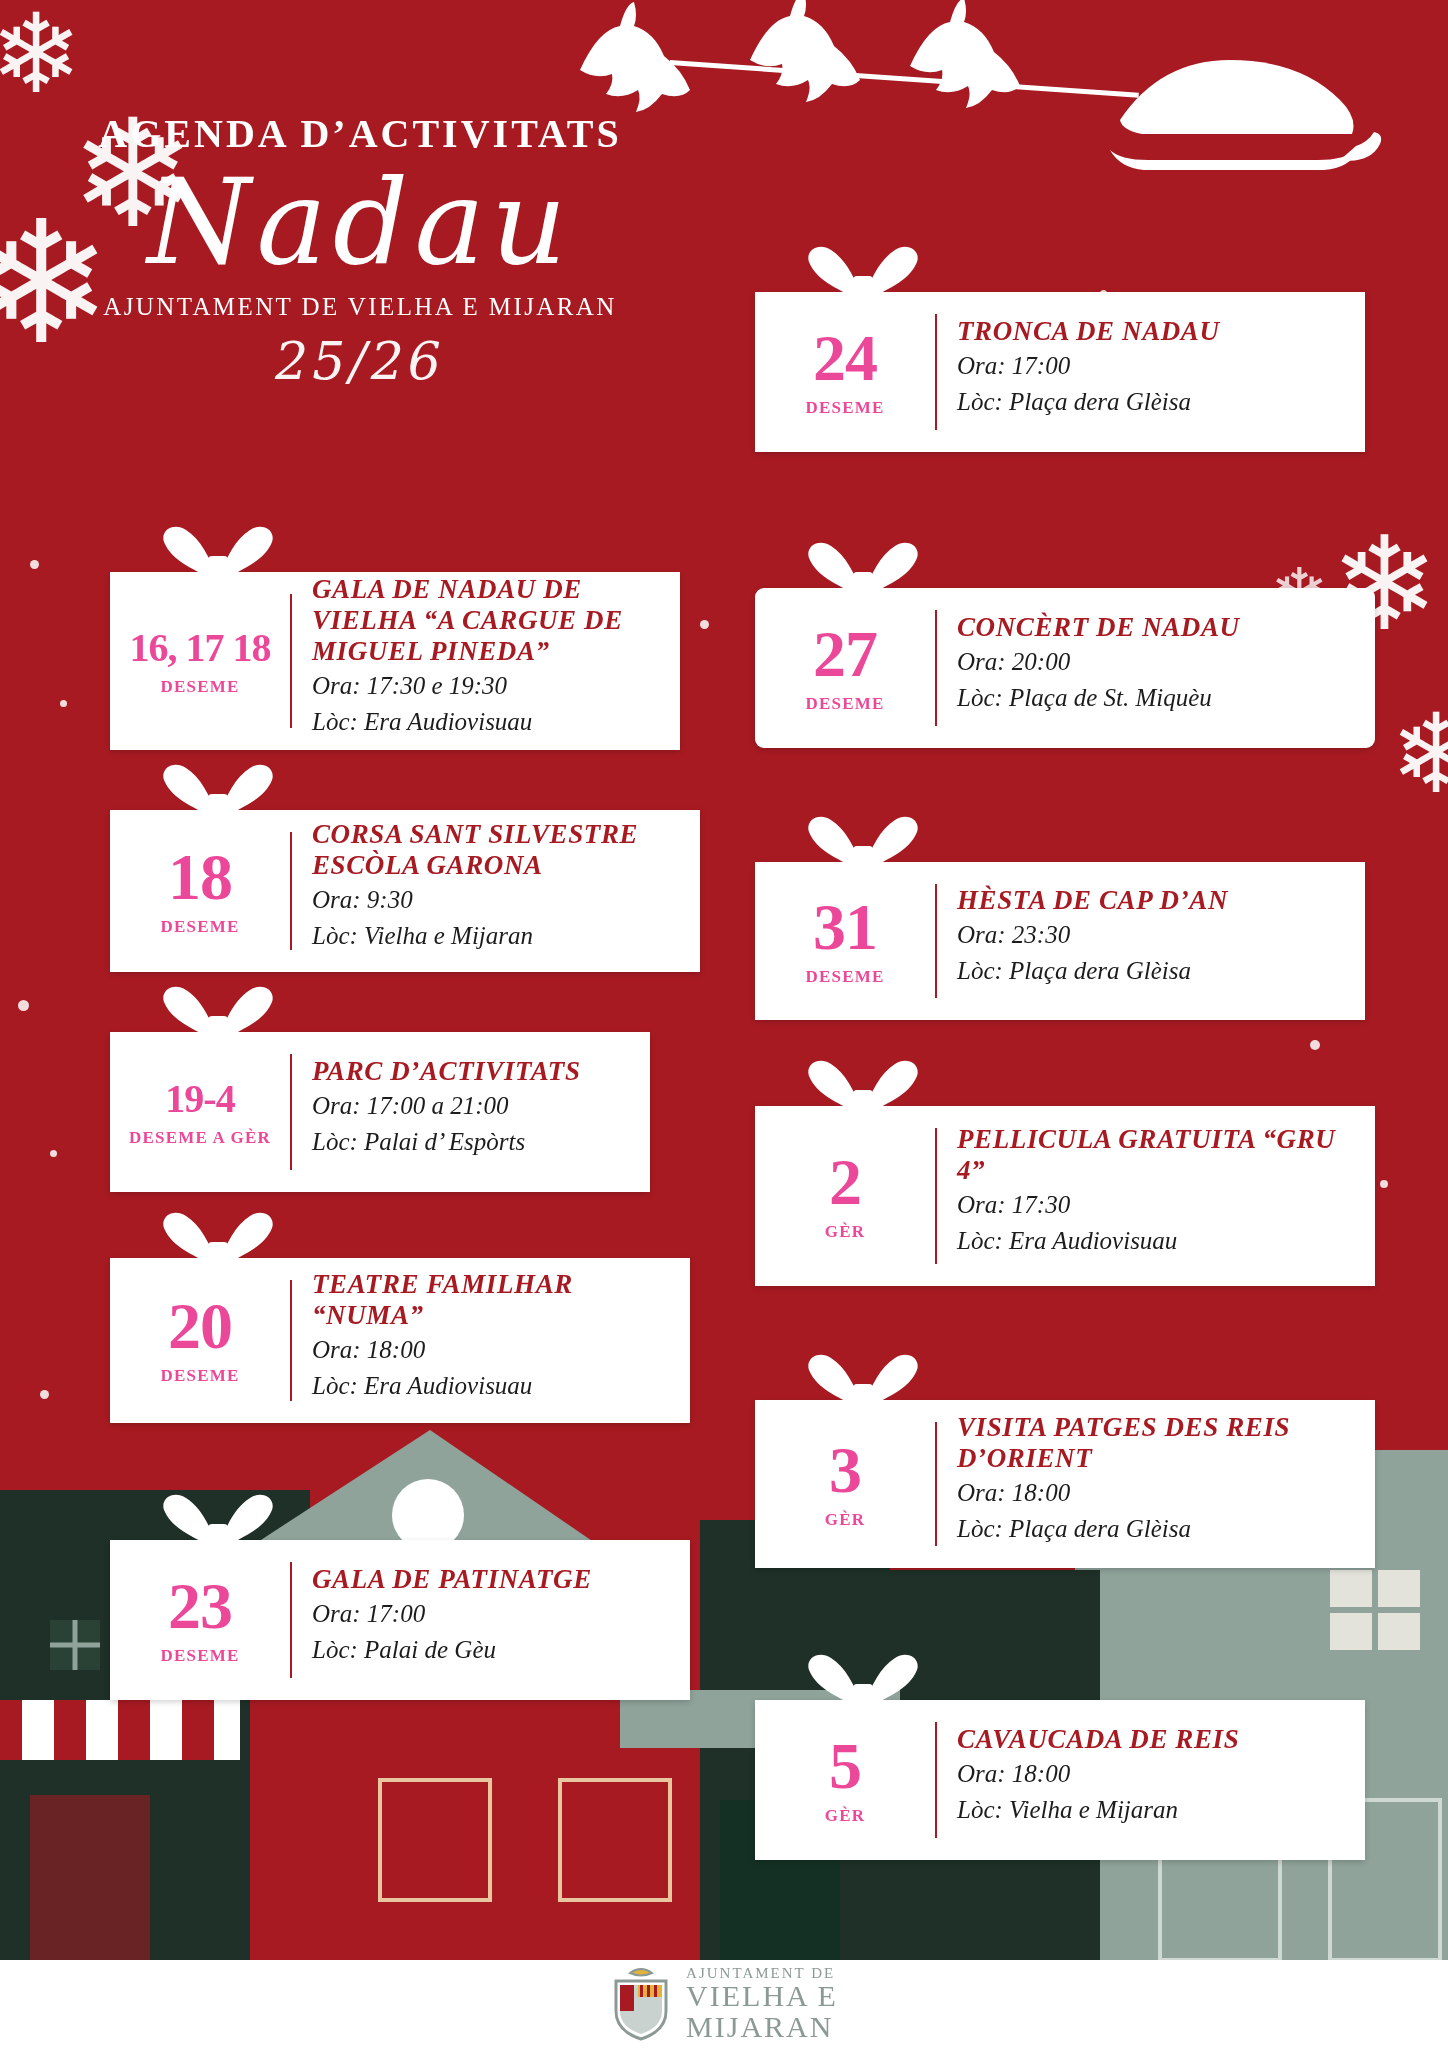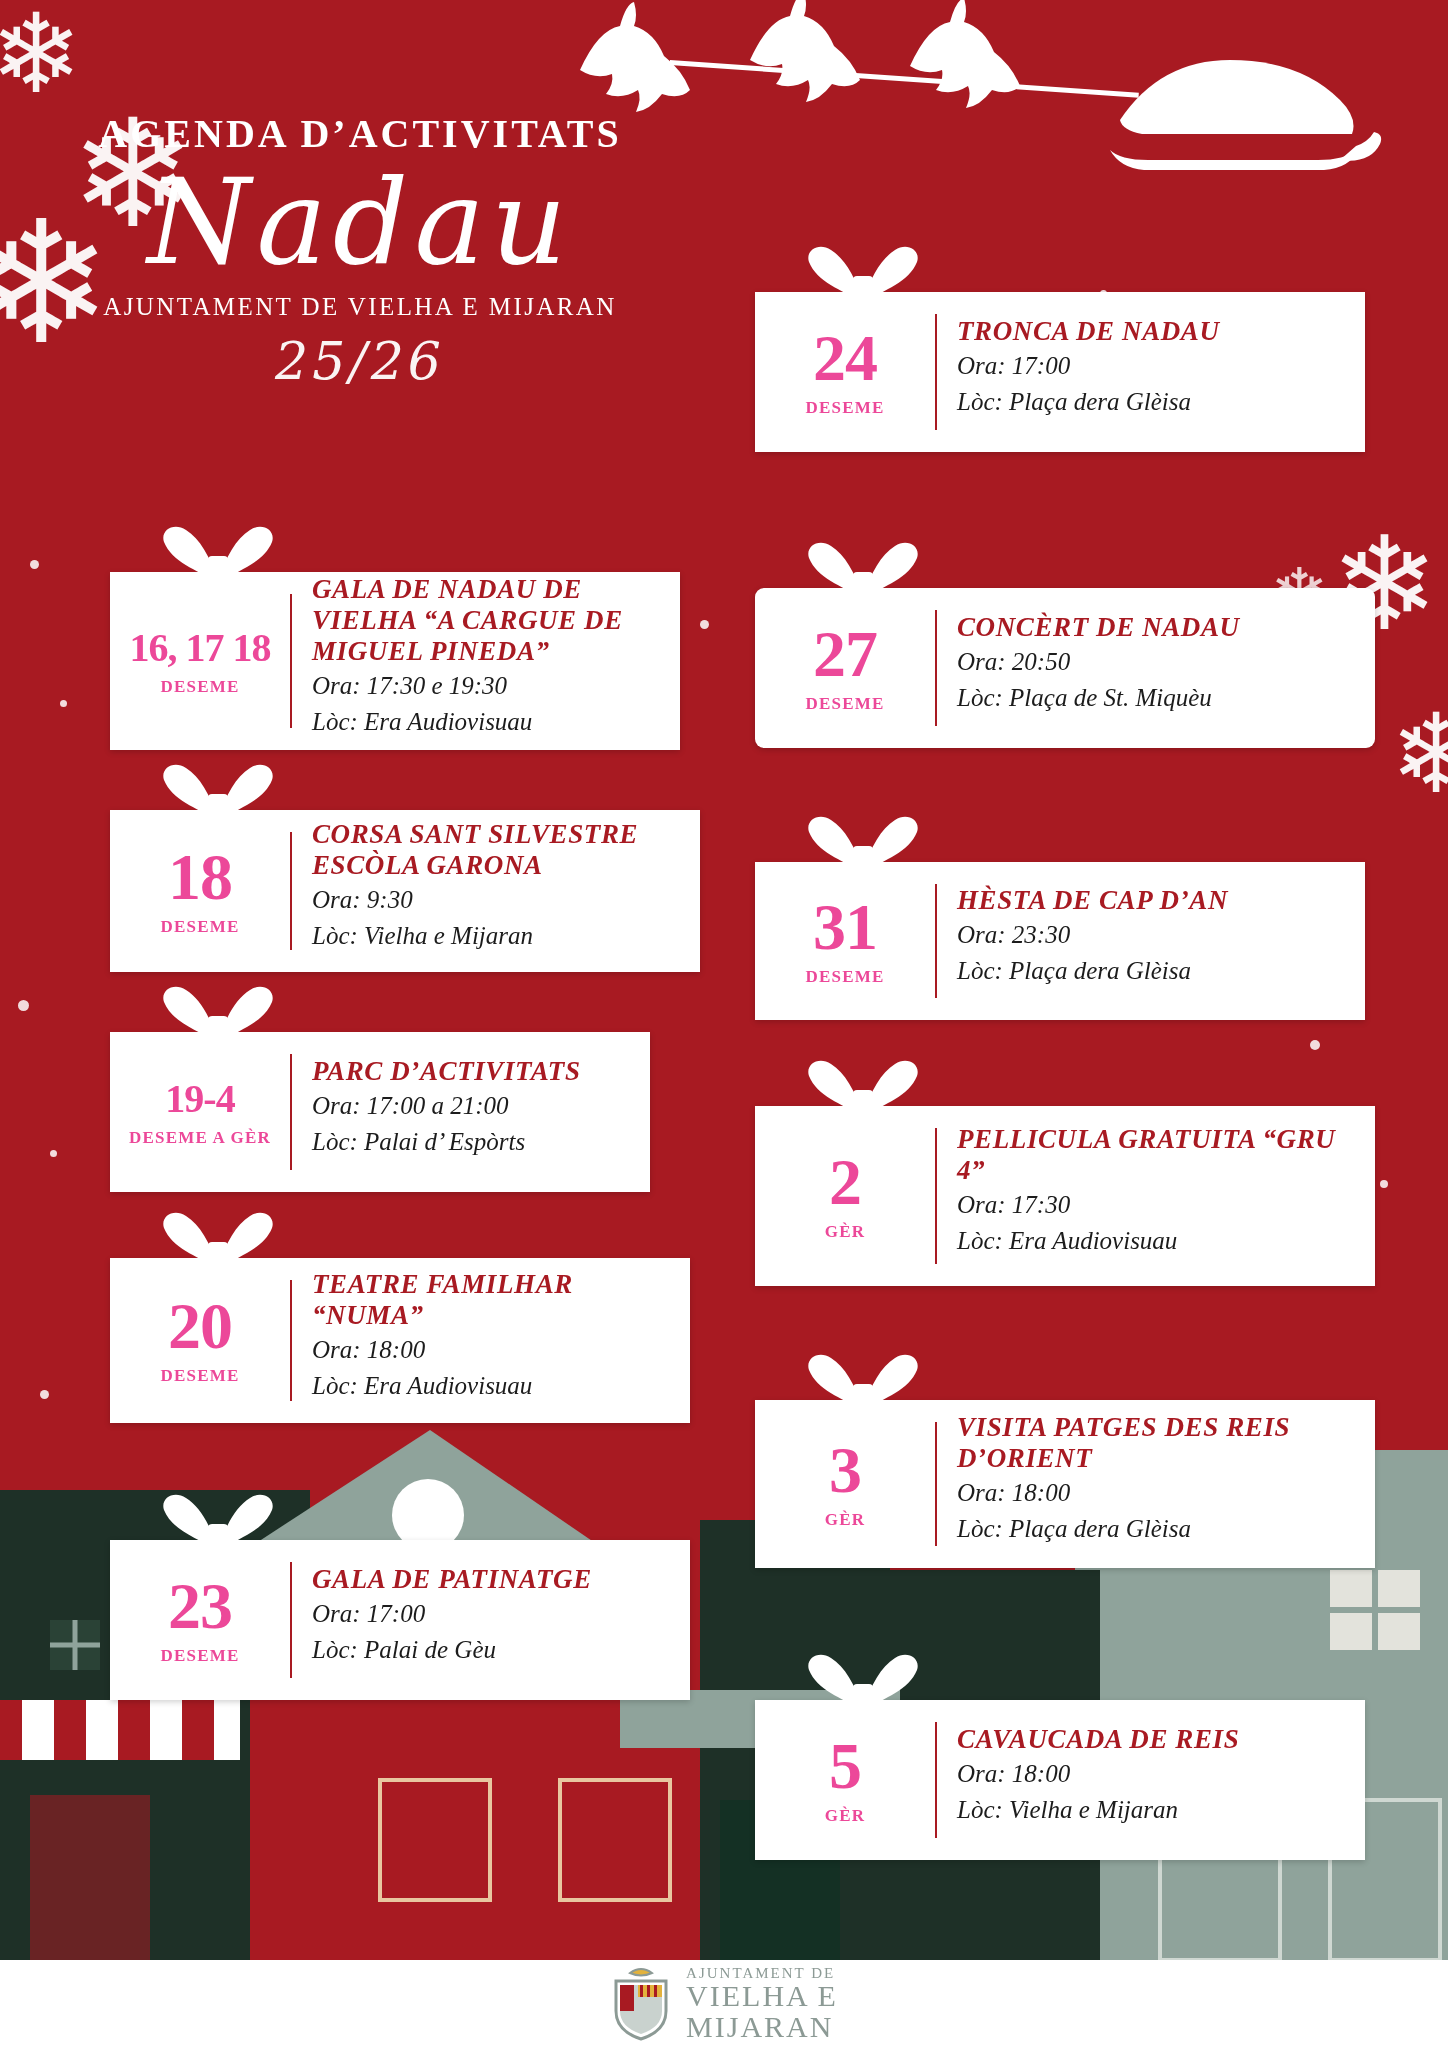--- a/index.html
+++ b/index.html
@@ -313,21 +313,21 @@
     </g>
       </svg>
   </div>
   <div class="date">
     <div class="day">27</div>
     <div class="month">DESEME</div>
   </div>
   <div class="sep"></div>
   <div class="info">
     <div class="ev-title">CONCÈRT DE NADAU</div>
-    <div class="ev-line">Ora:  20:50</div>
+    <div class="ev-line">Ora:  20:00</div>
     <div class="ev-line">Lòc: Plaça de St. Miquèu</div>
   </div>
 </div>
 
 <div class="card" style="left:755px;top:862px;width:610px;height:158px;">
   <div class="bow">
     <svg viewBox="0 0 124 56" width="124" height="56">
         <g fill="#ffffff">
       <path d="M62,56 C40,44 16,36 8,16 C4,4 18,-4 30,4 C44,13 54,30 62,56z"></path>
       <path d="M62,56 C84,44 108,36 116,16 C120,4 106,-4 94,4 C80,13 70,30 62,56z"></path>

